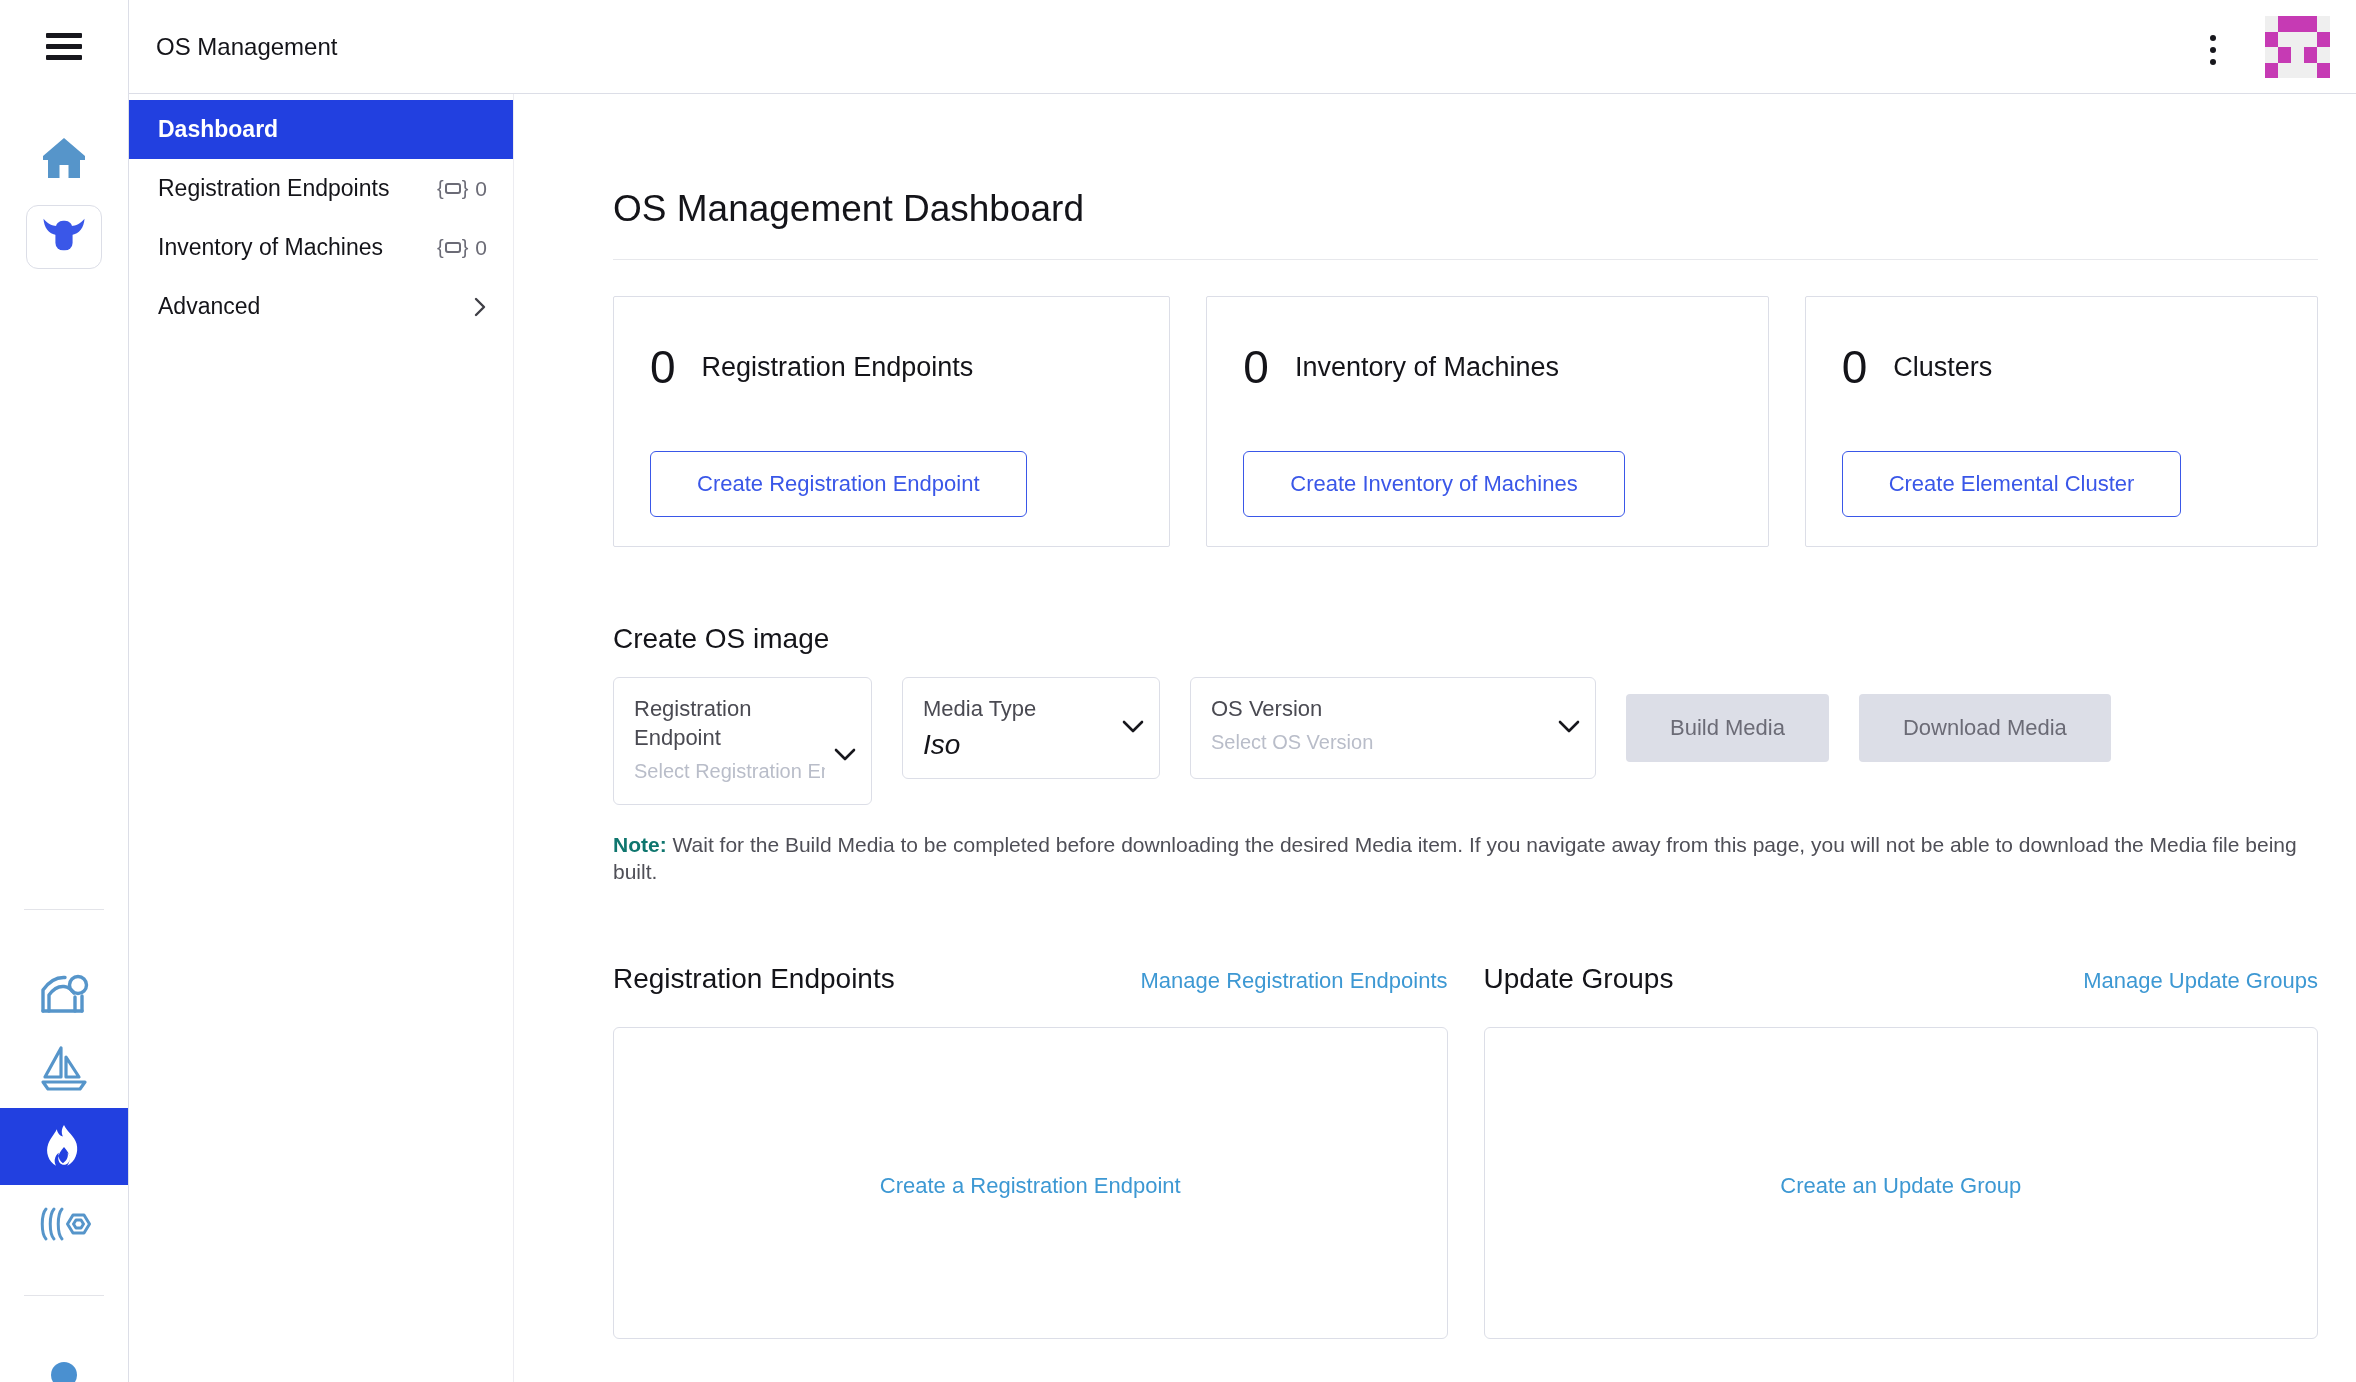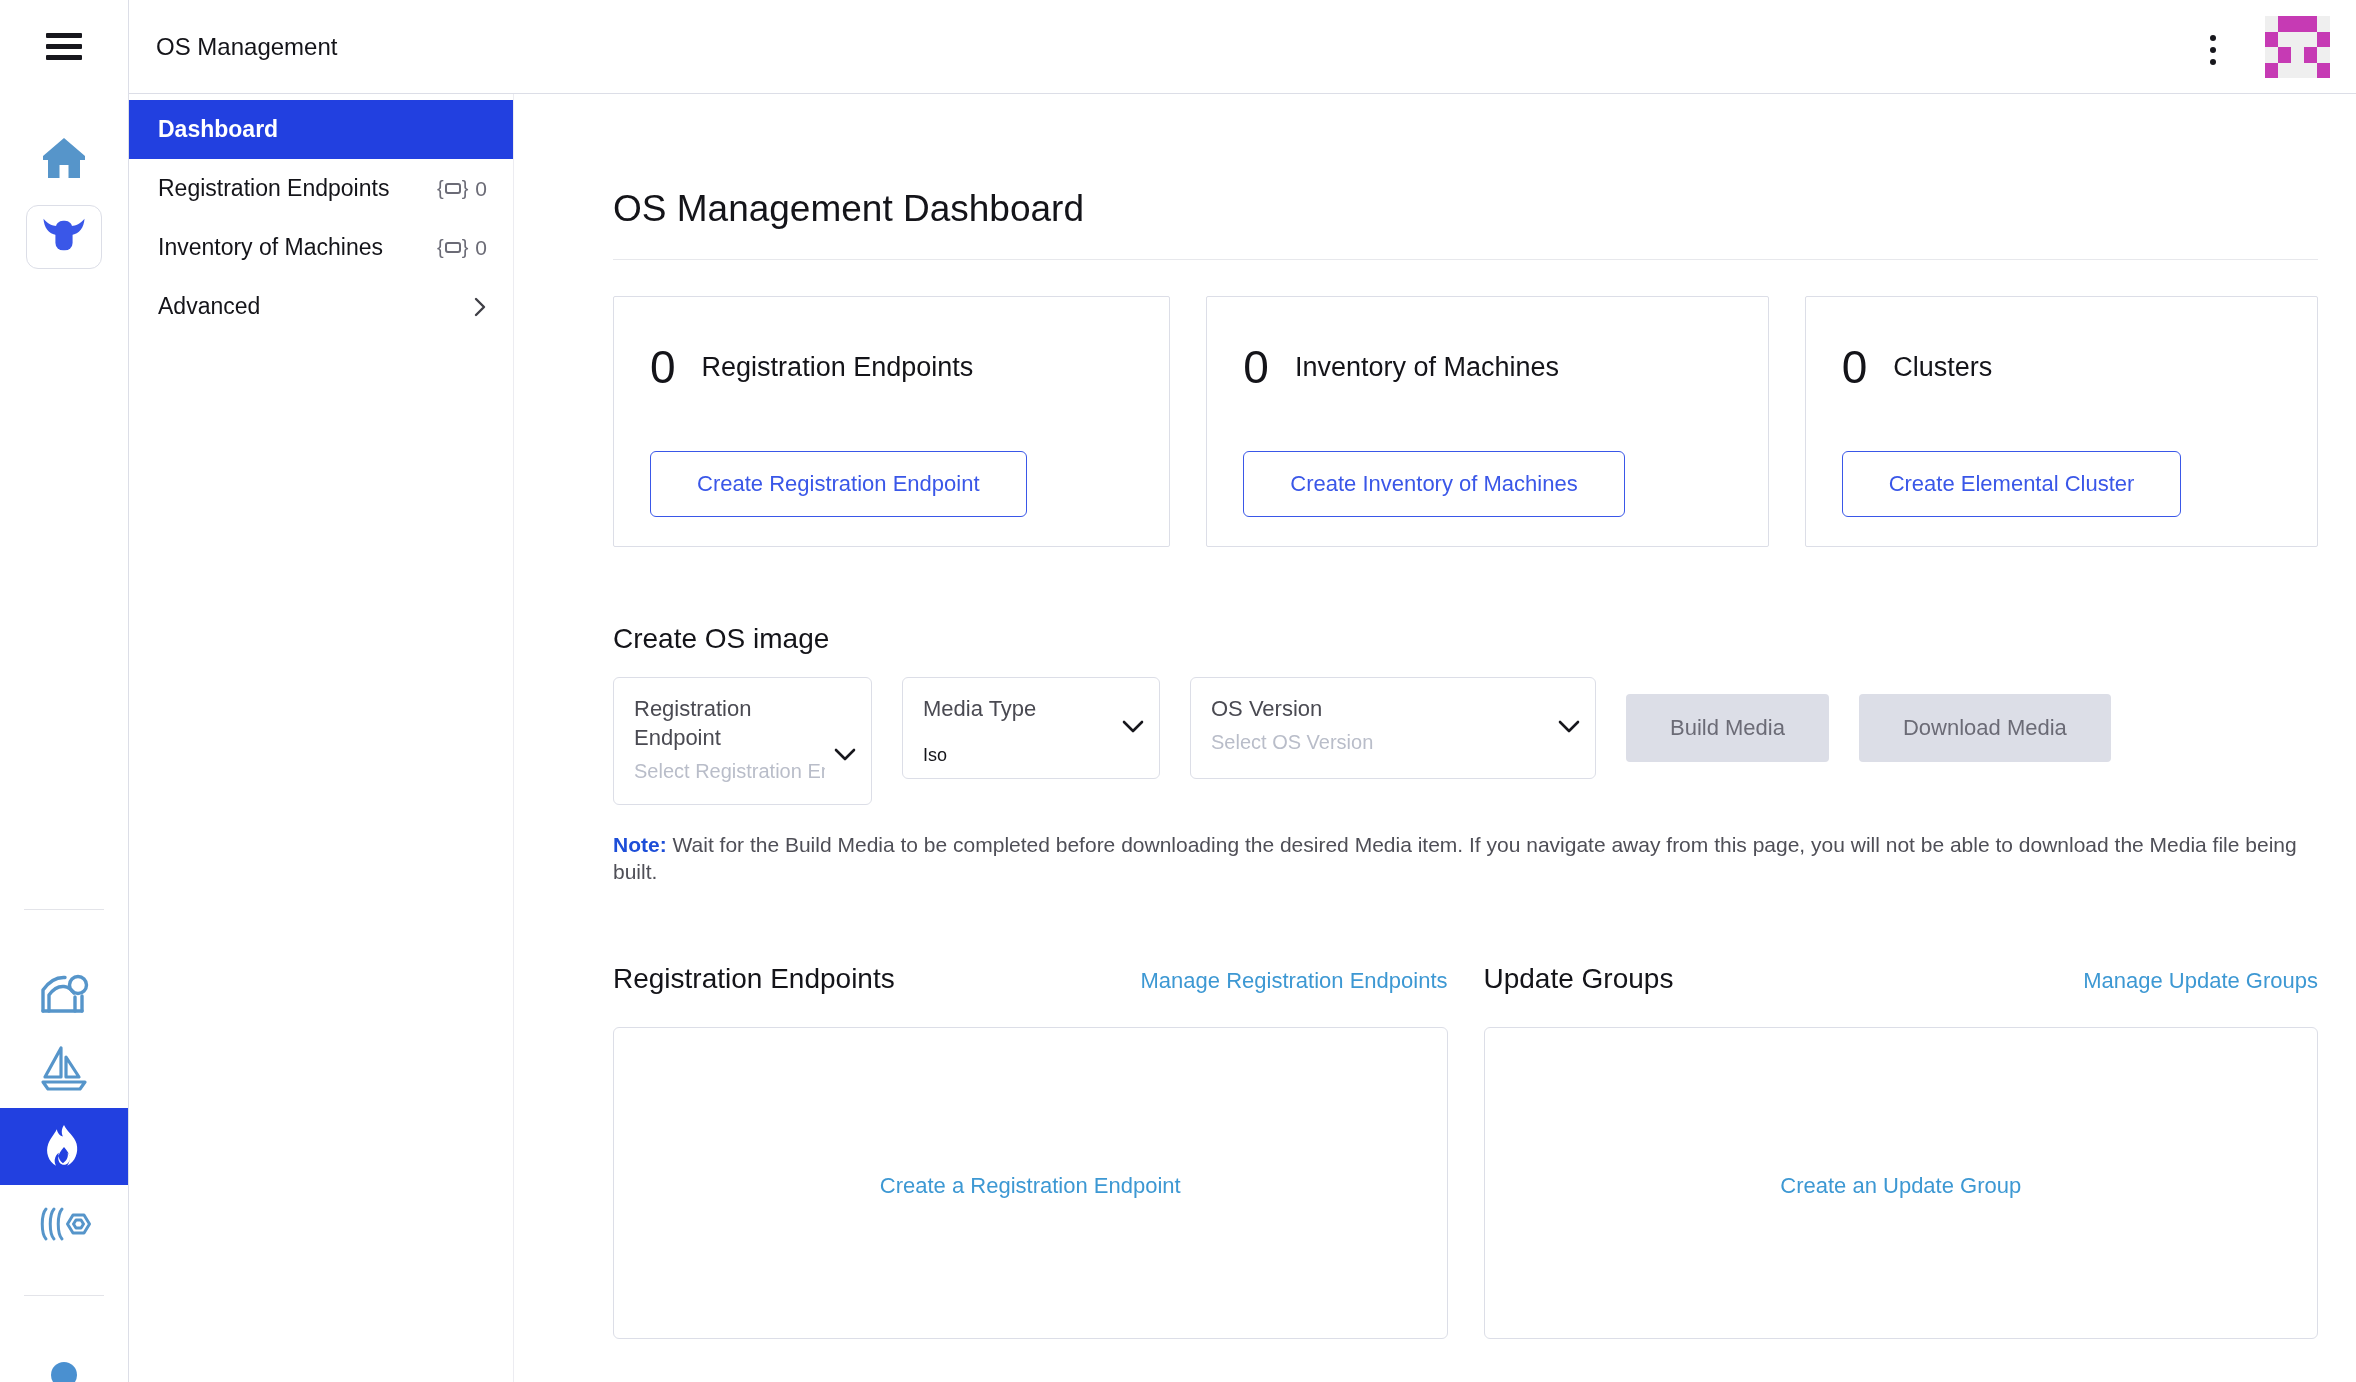--- a/index.html
+++ b/index.html
@@ -61,29 +61,29 @@
 
   h2.sec{font-size:28px; line-height:36px; font-weight:400; color:#141419; margin:0;}
   #create-os-title{margin-top:74px;}
 
   .os-row{display:flex; gap:30px; margin-top:20px; align-items:flex-start;}
   .select{position:relative; border:1px solid var(--border,#dcdee7); border-radius:6px; box-sizing:border-box; padding:16px 46px 16px 20px; background:#fff; cursor:pointer;}
   .select.s0{width:259px; height:128px;}
   .select.s1{width:258px; height:102px;}
   .select.s2{width:406px; height:102px;}
   .select .lbl{font-size:22px; line-height:29px; color:#4a4a52;}
-  .select .val{font-size:18px; line-height:29px; color:#141419; margin-top:18px;}
+  .select .val{font-size:28px; line-height:29px; color:#141419; margin-top:7px;font-style:italic;}
   .select .ph{font-size:20px; line-height:29px; color:#b9bdc9; margin-top:5px; white-space:nowrap; overflow:hidden;}
   .select .chev{position:absolute; right:15px; top:50%; margin-top:-8px; display:flex;}
   .select.s0 .chev{top:62%;}
   .btn-disabled{height:68px; line-height:68px; padding:0 44px; background:var(--disabled_bg,#dcdee7); color:var(--disabled_text,#6b6b76);
                 font-size:22px; border-radius:4px; border:none; margin-top:17px; white-space:nowrap; cursor:default;}
 
   .note{margin-top:26px; font-size:21px; line-height:27px; color:#4f4f57; max-width:1860px;}
-  .note b{color:#1d4ed8;}
+  .note b{color:#0f766e;}
 
   .sections{display:flex; gap:36px; margin-top:76px;}
   .section-col{flex:1; min-width:0;}
   .sec-head{display:flex; align-items:baseline; justify-content:space-between;}
   a.blue-link{color:var(--link_blue,#3d98d3); font-size:22px; text-decoration:none; cursor:pointer; white-space:nowrap;}
   .empty-panel{margin-top:30px; border:1px solid var(--border,#dcdee7); border-radius:6px; height:312px; box-sizing:border-box; text-align:center; padding-top:105px; background:#fff;}
   .empty-msg{font-size:22px; color:#141419;}
   .empty-panel .blue-link{display:inline-block; margin-top:40px;}
 
   svg{display:block;}

